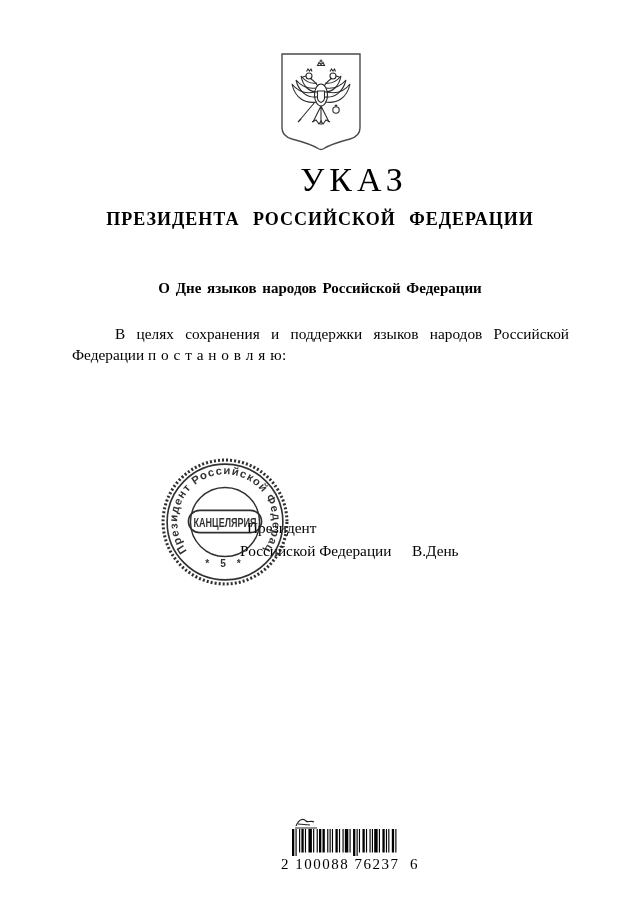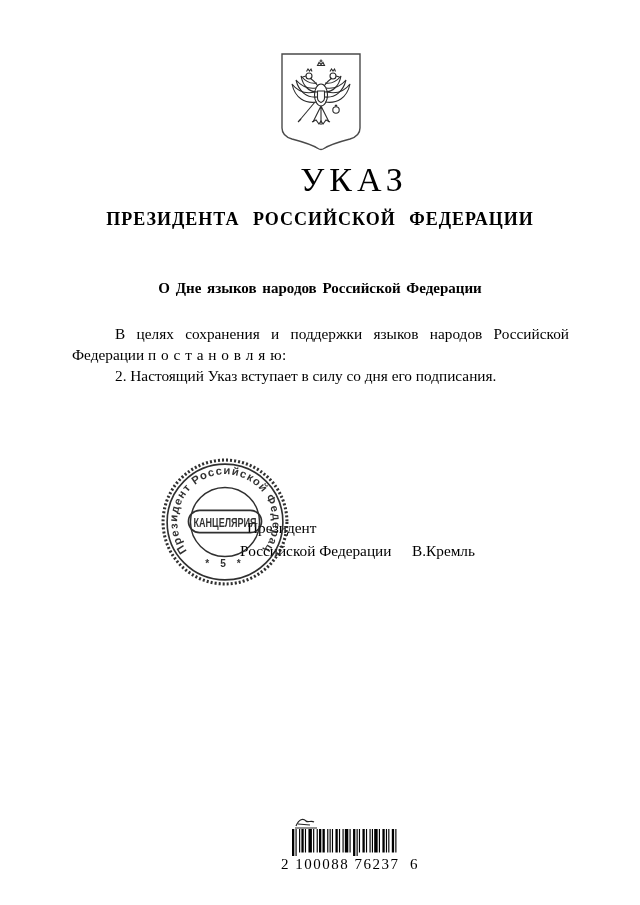--- a/index.html
+++ b/index.html
@@ -82,26 +82,25 @@
       <path d="M57 54.8 V52.5 M55.8 53.5 H58.2"></path>
     </g>
   </svg>
 
   <div class="doc-title">УКАЗ</div>
   <div class="doc-subtitle">ПРЕЗИДЕНТА РОССИЙСКОЙ ФЕДЕРАЦИИ</div>
   <div class="doc-subject">О Дне языков народов Российской Федерации</div>
 
   <div class="doc-body">
     <p><span>В целях сохранения и поддержки языков народов Российской Федерации </span><span class="spaced-word">п о с т а н о в л я ю:</span></p>
-    <p>2. Настоящий Указ вступает в силу со дня его подписания.</p>
   </div>
 
   <div class="sig-line1">Президент</div>
   <div class="sig-line2">Российской Федерации</div>
-  <div class="sig-name">В.Кремль</div>
+  <div class="sig-name">В.День</div>
 
   <svg class="stamp" viewBox="0 0 130 130">
     <g stroke="#1f1f1f" fill="none">
       <circle cx="65" cy="65" r="61" stroke-width="3" stroke-dasharray="2 2"></circle>
       <circle cx="65" cy="65" r="57" stroke-width="1.6"></circle>
       <circle cx="65" cy="65" r="34" stroke-width="1.4"></circle>
       <rect x="29" y="53.5" width="72" height="22" rx="11" stroke-width="1.6"></rect>
     </g>
     <path id="ringPath" d="M29 95.2 A47 47 0 1 1 101 95.2" fill="none" stroke="none"></path>
     <text font-family="Liberation Sans, sans-serif" font-size="11" font-weight="bold" fill="#1f1f1f" letter-spacing="1">

